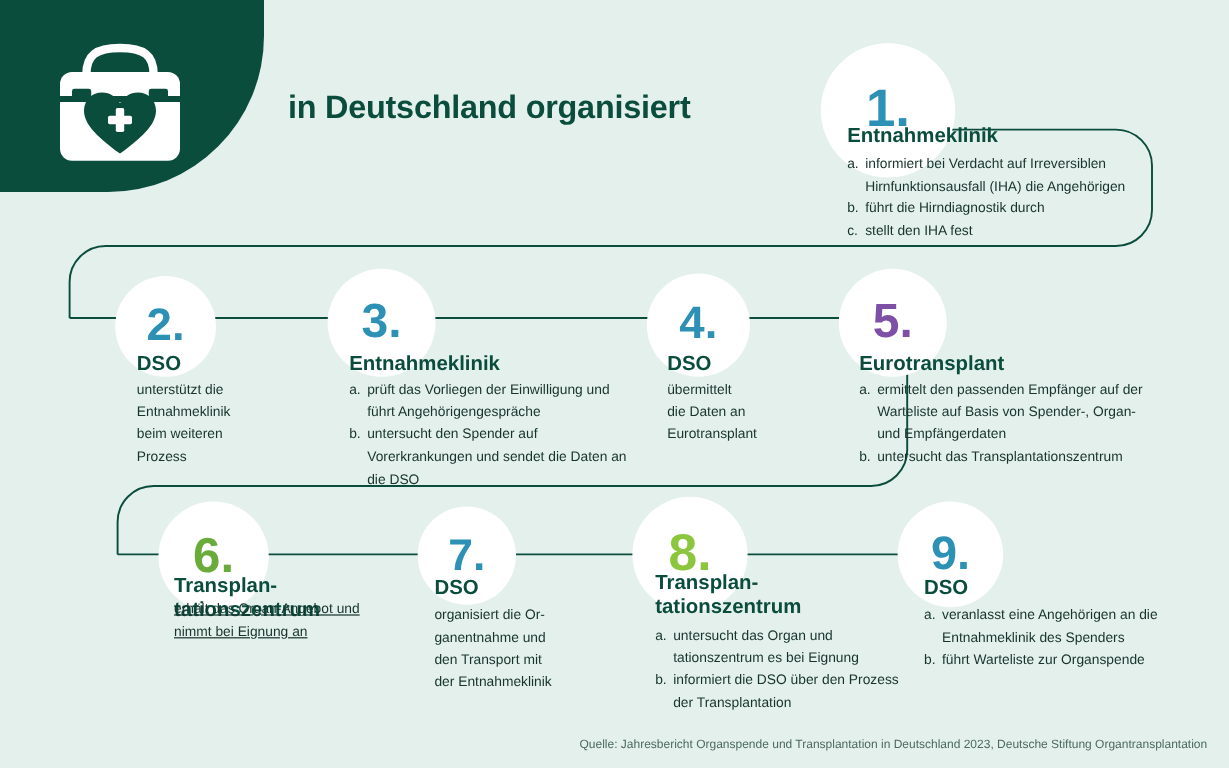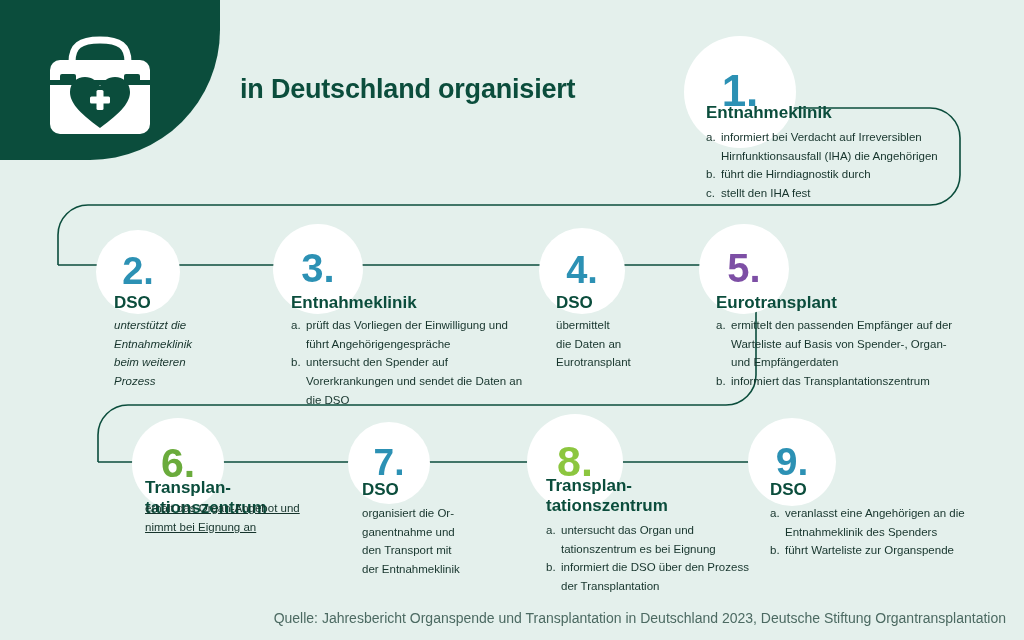--- a/index.html
+++ b/index.html
@@ -117,21 +117,21 @@
   
   .c-teal   { color: #2c91b4; }
   .c-purple { color: #7d4fa5; }
   .c-green  { color: #6aab3c; }
   .c-lgreen { color: #8cc63f; }
 
   .source {
     position: absolute;
     right: 18px;
     bottom: 14px;
-    font-size: 14px;
+    font-size: 10px;
     color: #4c6a62;
     text-align: center;
   }
 </style>
 </head>
 <body>
 
 <div id="page">
 
   <div class="corner-panel"></div>
@@ -183,21 +183,21 @@
         <span class="item-text">stellt den IHA fest</span>
       </div>
     </div>
   </div>
 
   <div class="step">
     <div class="bubble" style="left:96px; top:230px; width:84px; height:84px;">
       <span class="bubble-num c-teal" style="font-size:38px;">2.</span>
     </div>
     <div class="step-head" style="left:114px; top:293px; width:200px;">DSO</div>
-    <div class="step-body plain-text" style="left:114px; top:316px; width:170px;font-style:italic;">unterstützt die
+    <div class="step-body plain-text" style="left:114px; top:316px; width:170px;">unterstützt die
 Entnahmeklinik
 beim weiteren
 Prozess</div>
   </div>
 
   <div class="step">
     <div class="bubble" style="left:273px; top:224px; width:90px; height:90px;">
       <span class="bubble-num c-teal" style="font-size:40px;">3.</span>
     </div>
     <div class="step-head" style="left:291px; top:293px; width:240px;">Entnahmeklinik</div>
@@ -228,21 +228,21 @@
       <span class="bubble-num c-purple" style="font-size:40px;">5.</span>
     </div>
     <div class="step-head" style="left:716px; top:293px; width:260px;">Eurotransplant</div>
     <div class="step-body" style="left:716px; top:316px; width:252px;">
       <div class="item">
         <span class="item-marker">a.</span>
         <span class="item-text">ermittelt den passenden Empfänger auf der Warteliste auf Basis von Spender-, Organ- und Empfängerdaten</span>
       </div>
       <div class="item">
         <span class="item-marker">b.</span>
-        <span class="item-text">informiert das Transplantationszentrum</span>
+        <span class="item-text">untersucht das Transplantationszentrum</span>
       </div>
     </div>
   </div>
 
   <div class="step">
     <div class="bubble" style="left:132px; top:418px; width:92px; height:92px;">
       <span class="bubble-num c-green" style="font-size:41px;">6.</span>
     </div>
     <div class="step-head plain-text" style="left:145px; top:478px; width:200px;">Transplan-
 tationszentrum</div>

